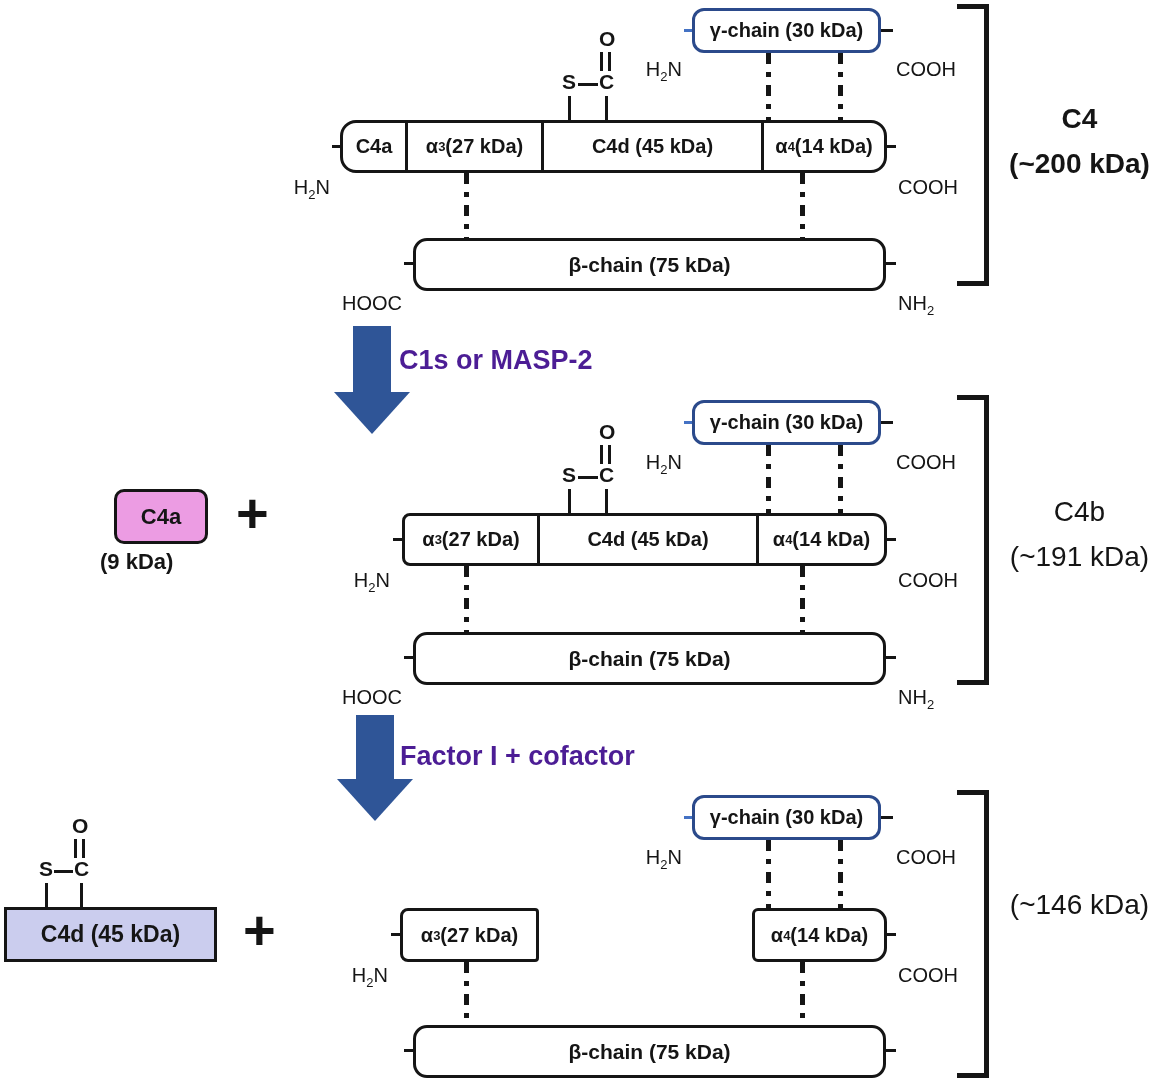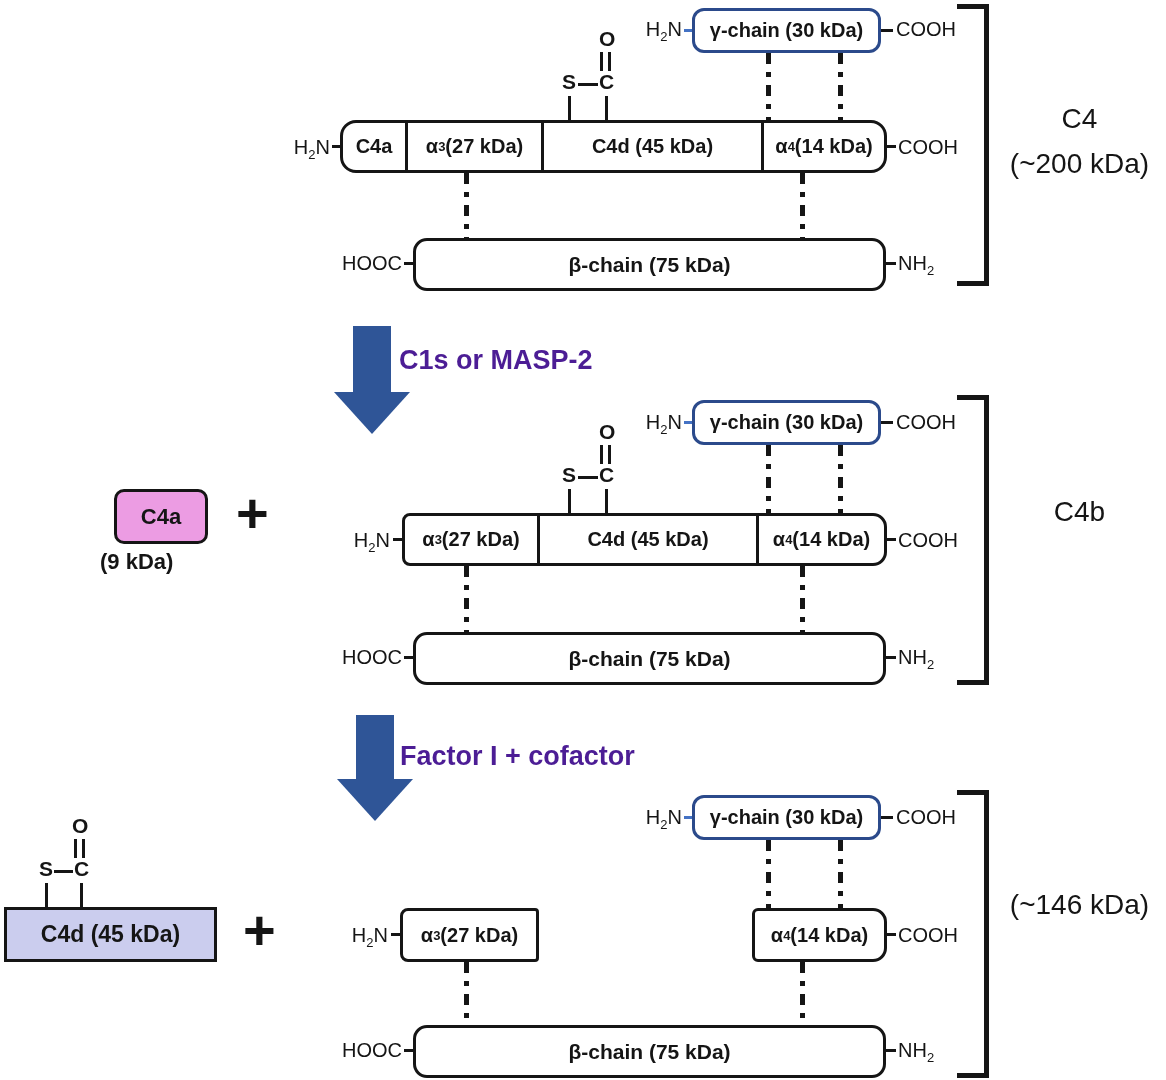--- a/index.html
+++ b/index.html
@@ -1,18 +1,18 @@
 <!DOCTYPE html>
 <html><head>
 <meta charset="utf-8">
 <style>
   html,body{margin:0;padding:0;background:#fff;}
   #canvas{position:relative;width:1166px;height:1080px;background:#fff;overflow:hidden;
           font-family:"Liberation Sans",sans-serif;color:#151515;}
-  .txt{position:absolute;white-space:nowrap;}
+  .txt{position:absolute;white-space:nowrap;margin-top:40px;}
   .term{font-size:20px;line-height:24px;font-weight:400;}
   .term sub{font-size:13px;}
   .hl{position:absolute;height:3px;background:#151515;}
   .bluehl{background:#4472C4;}
   .vl{position:absolute;width:3px;background:#151515;}
   .chainbox{position:absolute;background:#fff;border:3px solid #151515;box-sizing:border-box;
             display:flex;align-items:stretch;}
   .seg{display:flex;align-items:center;justify-content:center;font-weight:700;font-size:20px;white-space:nowrap;}
   .seg + .seg{border-left:3px solid #151515;}
   .seg sub,.solo sub{font-size:13px;font-weight:700;}
@@ -96,21 +96,21 @@
 
   <div class="txt term" style="left:318px;top:251px;width:84px;text-align:right;">HOOC</div>
   <div class="hl" style="left:404px;top:262px;width:9px;"></div>
   <div class="solo" style="left:413px;top:238px;width:473px;height:53px;border-radius:14px;font-size:21px;">
       <span>β-chain (75 kDa)</span>
     </div>
   <div class="hl" style="left:886px;top:262px;width:10px;"></div>
   <div class="txt term" style="left:898px;top:251px;"><span>NH</span><sub>2</sub><span></span></div>
 
   <div class="bracket" style="left:957px;top:4px;width:32px;height:282px;"></div>
-  <div class="blabel" style="left:993px;top:96px;width:173px;">
+  <div class="blabel" style="left:993px;top:96px;width:173px;font-weight:bold;">
     <div>C4</div>
     <div>(~200 kDa)</div>
   </div>
 
   <div class="shaft" style="left:353px;top:326px;width:38px;height:66px;"></div>
   <div class="head" style="left:334px;top:392px;"></div>
   <div class="enzyme" style="left:399px;top:345px;">C1s or MASP-2</div>
 
   <div class="fragA" style="left:114px;top:489px;width:94px;height:55px;">
       <span>C4a</span>
@@ -168,20 +168,21 @@
   <div class="hl" style="left:404px;top:656px;width:9px;"></div>
   <div class="solo" style="left:413px;top:632px;width:473px;height:53px;border-radius:14px;font-size:21px;">
       <span>β-chain (75 kDa)</span>
     </div>
   <div class="hl" style="left:886px;top:656px;width:10px;"></div>
   <div class="txt term" style="left:898px;top:645px;"><span>NH</span><sub>2</sub><span></span></div>
 
   <div class="bracket" style="left:957px;top:395px;width:32px;height:290px;"></div>
   <div class="blabel" style="left:993px;top:489px;width:173px;">
     <div>C4b</div>
+    <div>(~191 kDa)</div>
   </div>
 
   <div class="shaft" style="left:356px;top:715px;width:38px;height:64px;"></div>
   <div class="head" style="left:337px;top:779px;"></div>
   <div class="enzyme" style="left:400px;top:741px;">Factor I + cofactor</div>
 
   <div class="thio" style="left:32px;top:815px;">
     <span class="letter" style="left:40px;top:0;">O</span>
     <div class="vl" style="left:42px;top:24px;height:19px;"></div>
     <div class="vl" style="left:50px;top:24px;height:19px;"></div>

